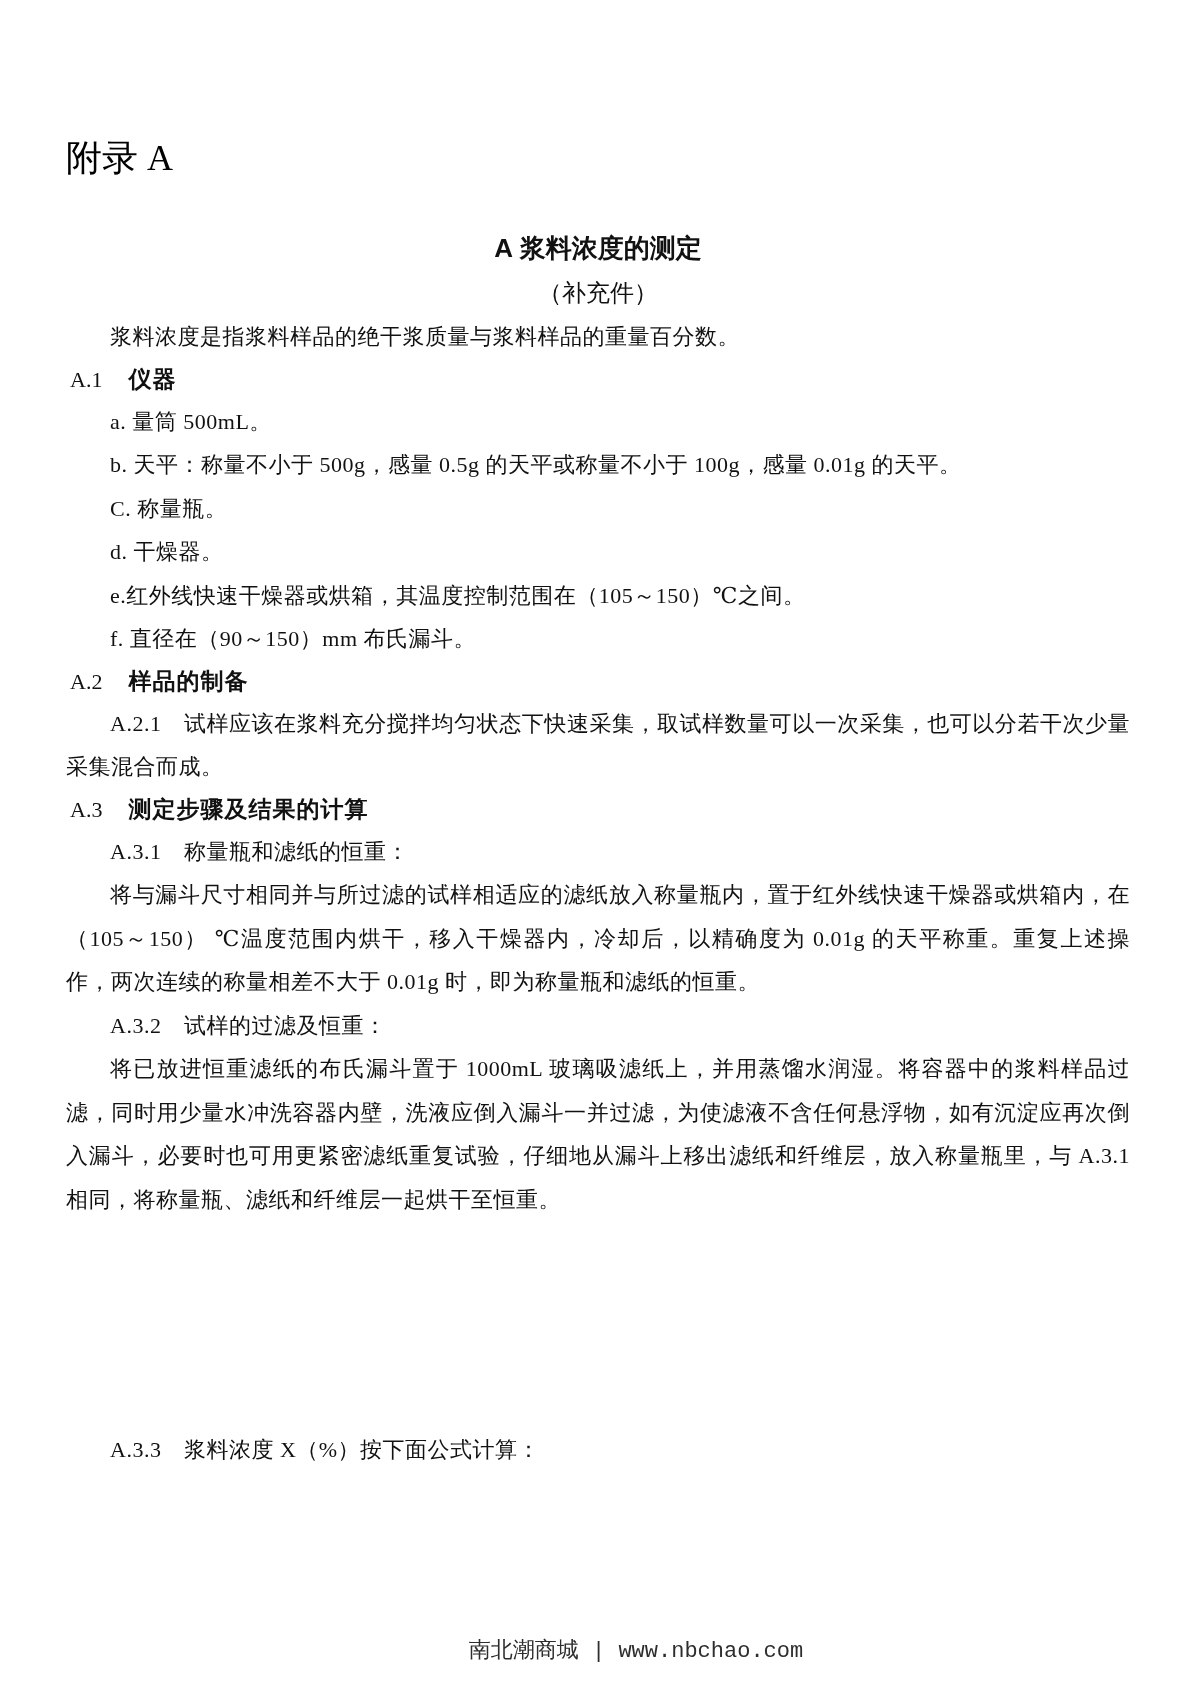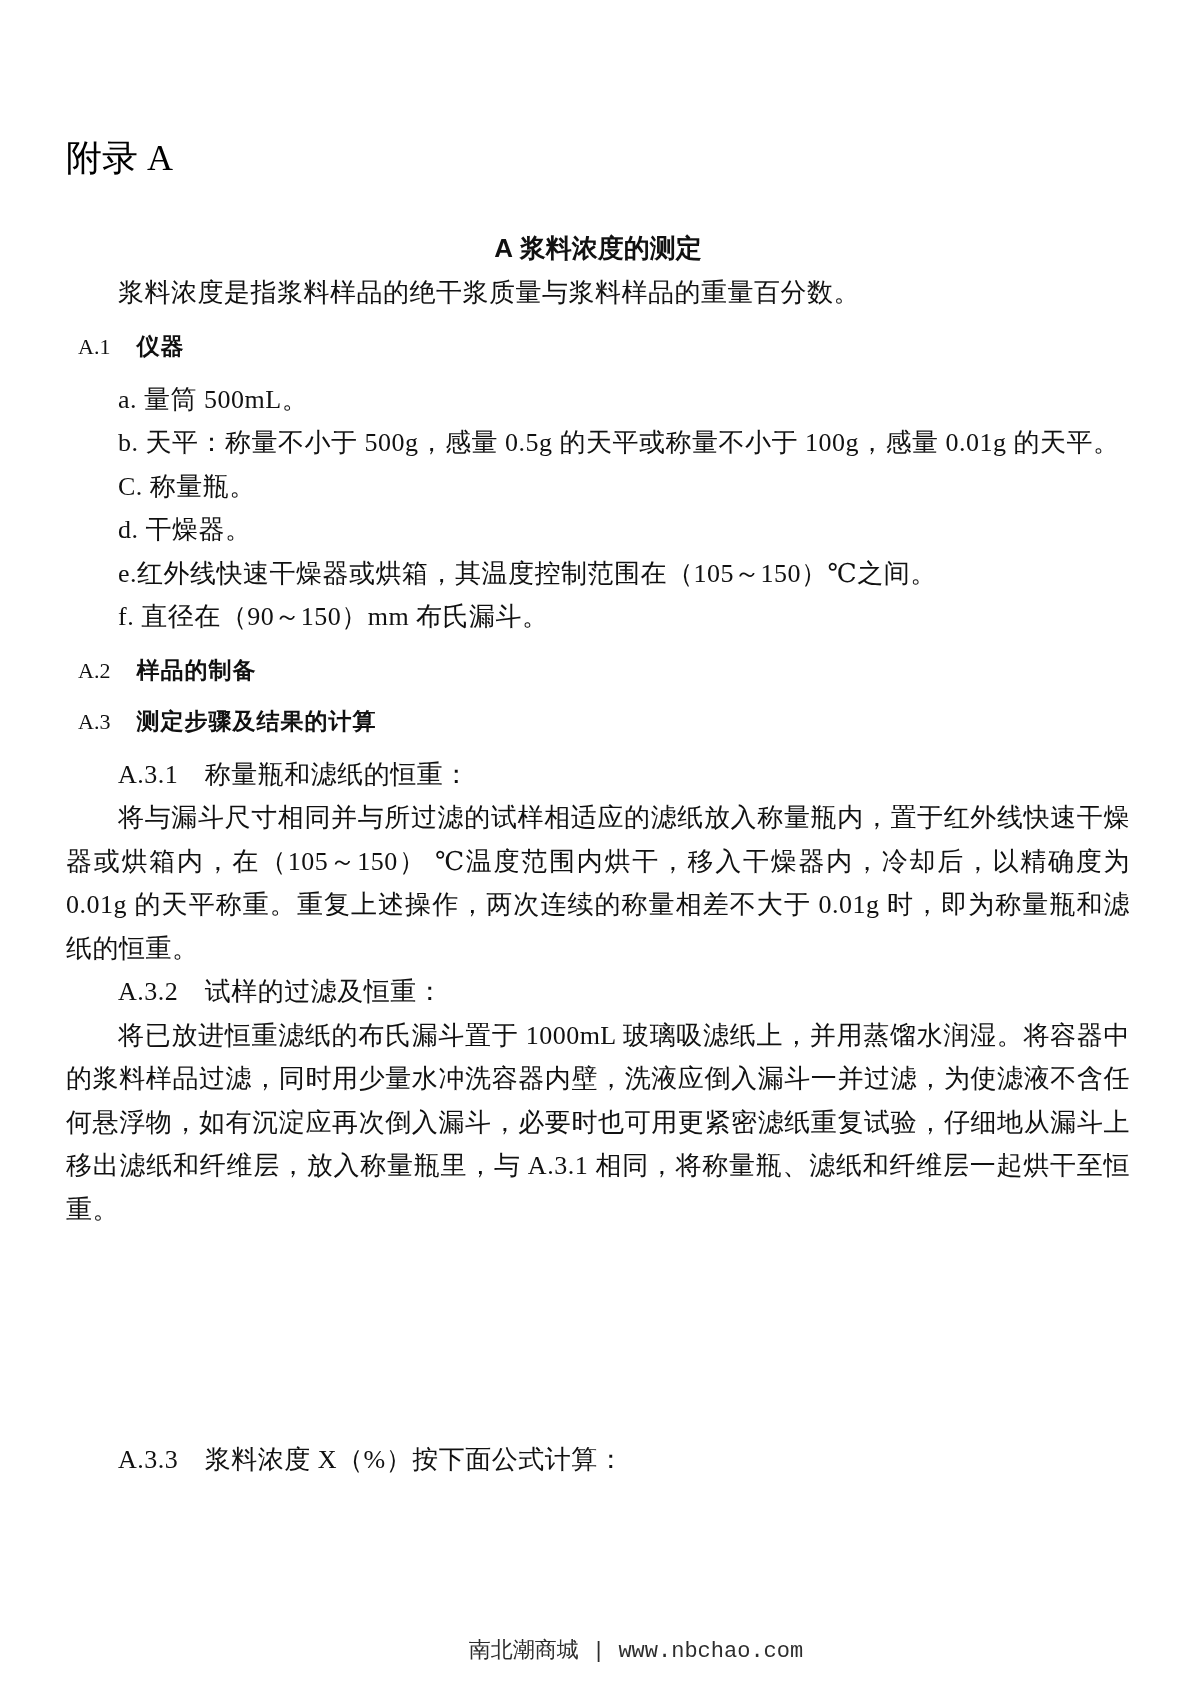--- a/index.html
+++ b/index.html
@@ -39,30 +39,30 @@
     font-family: "Liberation Sans", sans-serif;
   }
   .doc-subtitle {
     text-align: center;
     font-size: 24px;
     line-height: 44px;
   }
   .doc-body { margin: 0; }
   .para {
     margin: 0;
-    font-size: 26px;
+    font-size: 22px;
     line-height: 43.5px;
     text-indent: 2em;
     text-align: justify;
     letter-spacing: 0.5px;
   }
   .sec-heading {
-    margin: 12px;
+    margin: 4px;
     font-size: 22px;
-    line-height: 39px;
+    line-height: 33px;
     font-weight: normal;
   }
   .sec-num {
     font-family: "Liberation Serif", "DejaVu Serif", serif;
     margin-right: 26px;
   }
   .sec-text {
     font-family: "Liberation Sans", "DejaVu Sans", sans-serif;
     font-weight: bold;
     font-size: 23px;
@@ -83,31 +83,33 @@
   }
 </style>
 </head>
 <body>
 
 <div class="page">
   <h1 class="appendix-title">附录 A</h1>
 
   <div class="doc-title">A 浆料浓度的测定</div>
 
+  <div class="doc-subtitle">（补充件）</div>
 
   <main class="doc-body" id="doc-body">
       <p class="para">浆料浓度是指浆料样品的绝干浆质量与浆料样品的重量百分数。</p>
       <h2 class="sec-heading"><span class="sec-num">A.1</span><span class="sec-text">仪器</span></h2>
       <p class="para">a. 量筒 500mL。</p>
       <p class="para">b. 天平：称量不小于 500g，感量 0.5g 的天平或称量不小于 100g，感量 0.01g 的天平。</p>
       <p class="para">C. 称量瓶。</p>
       <p class="para">d. 干燥器。</p>
       <p class="para">e.红外线快速干燥器或烘箱，其温度控制范围在（105～150）℃之间。</p>
       <p class="para">f. 直径在（90～150）mm 布氏漏斗。</p>
       <h2 class="sec-heading"><span class="sec-num">A.2</span><span class="sec-text">样品的制备</span></h2>
+      <p class="para">A.2.1　试样应该在浆料充分搅拌均匀状态下快速采集，取试样数量可以一次采集，也可以分若干次少量采集混合而成。</p>
       <h2 class="sec-heading"><span class="sec-num">A.3</span><span class="sec-text">测定步骤及结果的计算</span></h2>
       <p class="para">A.3.1　称量瓶和滤纸的恒重：</p>
       <p class="para">将与漏斗尺寸相同并与所过滤的试样相适应的滤纸放入称量瓶内，置于红外线快速干燥器或烘箱内，在（105～150） ℃温度范围内烘干，移入干燥器内，冷却后，以精确度为 0.01g 的天平称重。重复上述操作，两次连续的称量相差不大于 0.01g 时，即为称量瓶和滤纸的恒重。</p>
       <p class="para">A.3.2　试样的过滤及恒重：</p>
       <p class="para">将已放进恒重滤纸的布氏漏斗置于 1000mL 玻璃吸滤纸上，并用蒸馏水润湿。将容器中的浆料样品过滤，同时用少量水冲洗容器内壁，洗液应倒入漏斗一并过滤，为使滤液不含任何悬浮物，如有沉淀应再次倒入漏斗，必要时也可用更紧密滤纸重复试验，仔细地从漏斗上移出滤纸和纤维层，放入称量瓶里，与 A.3.1 相同，将称量瓶、滤纸和纤维层一起烘干至恒重。</p>
       <div class="spacer"></div>
       <p class="para">A.3.3　浆料浓度 X（%）按下面公式计算：</p>
     </main>
 </div>
 

